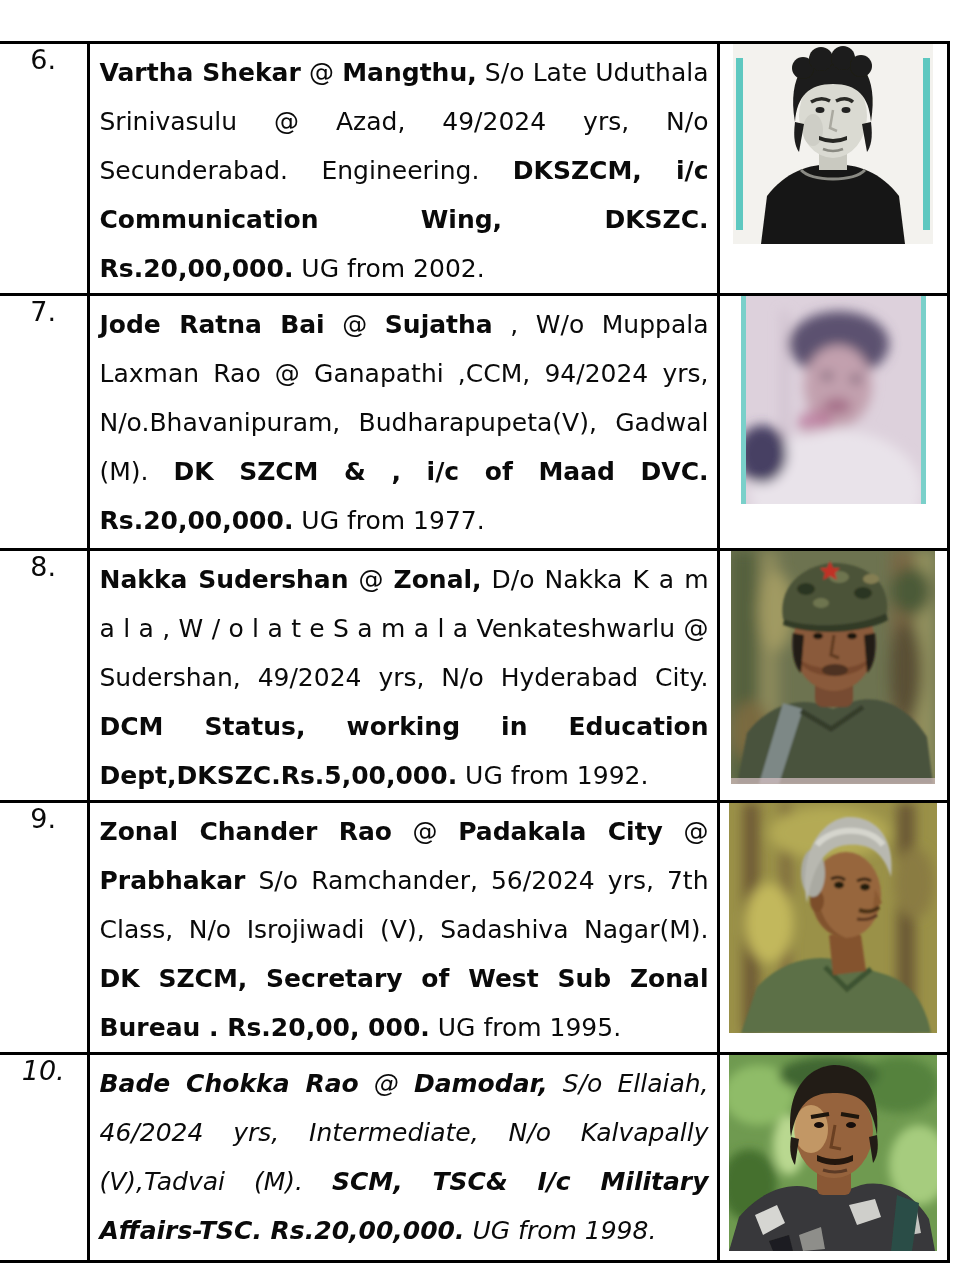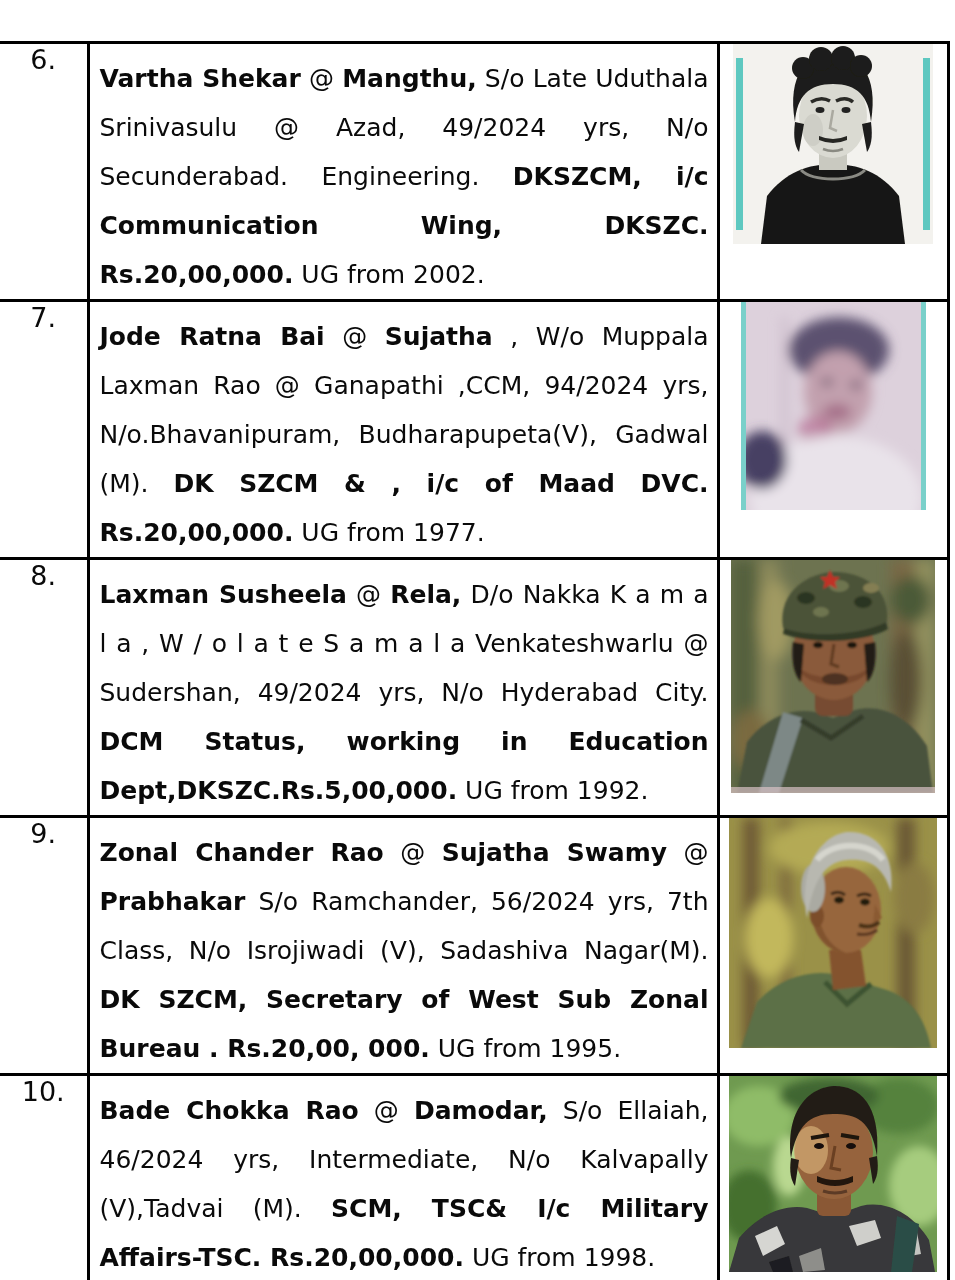--- a/index.html
+++ b/index.html
@@ -9,24 +9,24 @@
   }
   table.roster{
     position:absolute;left:0;top:41px;width:948px;
     border-collapse:collapse;table-layout:fixed;
   }
   table.roster td{
     border:3px solid #000;box-sizing:border-box;padding:0;vertical-align:top;
   }
   table.roster tr td:first-child{border-left:none;}
   tr.r6{height:250px;} tr.r7{height:255px;} tr.r8{height:251px;}
-  tr.r9{height:251px;} tr.r10{height:208px;}
+  tr.r9{height:251px;} tr.r10{height:208px;font-style:italic;}
   td.num{vertical-align:middle;text-align:center;font-size:27px;}
   td.desc p{
-    margin:0;padding:10px 8px 0 10px;
+    margin:0;padding:4px 8px 0 10px;
     font-size:25px;line-height:49px;text-align:justify;text-justify:inter-word;
   }
   td.desc b{font-weight:bold;}
   td.photo .pbox{margin:0 auto;}
   .p6{width:200px;height:200px;margin-top:26px;}
   .p7{width:185px;height:208px;margin-top:23px;}
   .p8{width:204px;height:233px;margin-top:9px;}
   .p9{width:208px;height:230px;margin-top:12px;}
   .p10{width:208px;height:196px;margin-top:5px;}
   .pbox svg{display:block;width:100%;height:100%;}
@@ -119,21 +119,21 @@
           </svg>
         </div>
       </td>
     </tr>
 
     <tr class="r8">
       <td class="num">
         <span>8.</span>
       </td>
       <td class="desc">
-        <p><b>Laxman Susheela</b><span> @ </span><b>Rela,</b><span> D/o Nakka K a m a l a , W / o l a t e S a m a l a Venkateshwarlu @ Sudershan, 49/2024 yrs, N/o Hyderabad City. </span><b>DCM Status, working in Education Dept,DKSZC.Rs.5,00,000.</b><span> UG from 1992.</span></p>
+        <p><b>Nakka Sudershan</b><span> @ </span><b>Zonal,</b><span> D/o Nakka K a m a l a , W / o l a t e S a m a l a Venkateshwarlu @ Sudershan, 49/2024 yrs, N/o Hyderabad City. </span><b>DCM Status, working in Education Dept,DKSZC.Rs.5,00,000.</b><span> UG from 1992.</span></p>
       </td>
       <td class="photo">
         <div class="pbox p8" role="img" aria-label="colour photo of a woman wearing a camouflage cap with a red star and olive green uniform in a forest">
           <svg viewBox="0 0 204 233" preserveAspectRatio="none">
             <defs>
               <filter id="b8bg" x="-30%" y="-30%" width="160%" height="160%">
                     <feGaussianBlur stdDeviation="7"></feGaussianBlur>
                   </filter>
               <filter id="b8f">
                     <feGaussianBlur stdDeviation="0.8"></feGaussianBlur>
@@ -178,21 +178,21 @@
           </svg>
         </div>
       </td>
     </tr>
 
     <tr class="r9">
       <td class="num">
         <span>9.</span>
       </td>
       <td class="desc">
-        <p><b>Zonal Chander Rao</b><span> @ </span><b>Sujatha Swamy</b><span> @ </span><b>Prabhakar</b><span> S/o Ramchander, 56/2024 yrs, 7th Class, N/o Isrojiwadi (V), Sadashiva Nagar(M). </span><b>DK SZCM, Secretary of West Sub Zonal Bureau . Rs.20,00, 000.</b><span> UG from 1995.</span></p>
+        <p><b>Zonal Chander Rao</b><span> @ </span><b>Padakala City</b><span> @ </span><b>Prabhakar</b><span> S/o Ramchander, 56/2024 yrs, 7th Class, N/o Isrojiwadi (V), Sadashiva Nagar(M). </span><b>DK SZCM, Secretary of West Sub Zonal Bureau . Rs.20,00, 000.</b><span> UG from 1995.</span></p>
       </td>
       <td class="photo">
         <div class="pbox p9" role="img" aria-label="colour photo of a grey-haired man in a green shirt looking over his shoulder in a forest">
           <svg viewBox="0 0 208 230" preserveAspectRatio="none">
             <defs>
               <filter id="b9bg" x="-30%" y="-30%" width="160%" height="160%">
                     <feGaussianBlur stdDeviation="6"></feGaussianBlur>
                   </filter>
               <filter id="b9f">
                     <feGaussianBlur stdDeviation="0.8"></feGaussianBlur>

